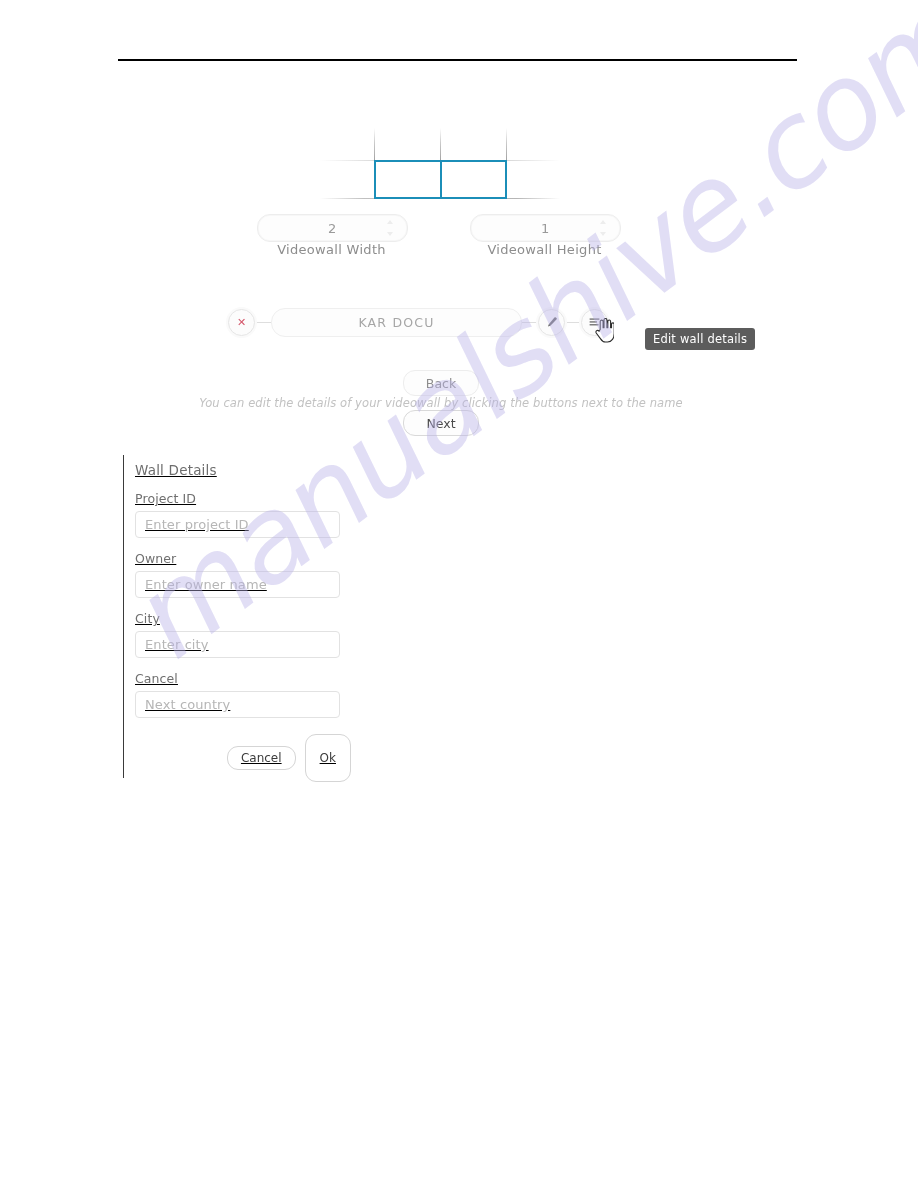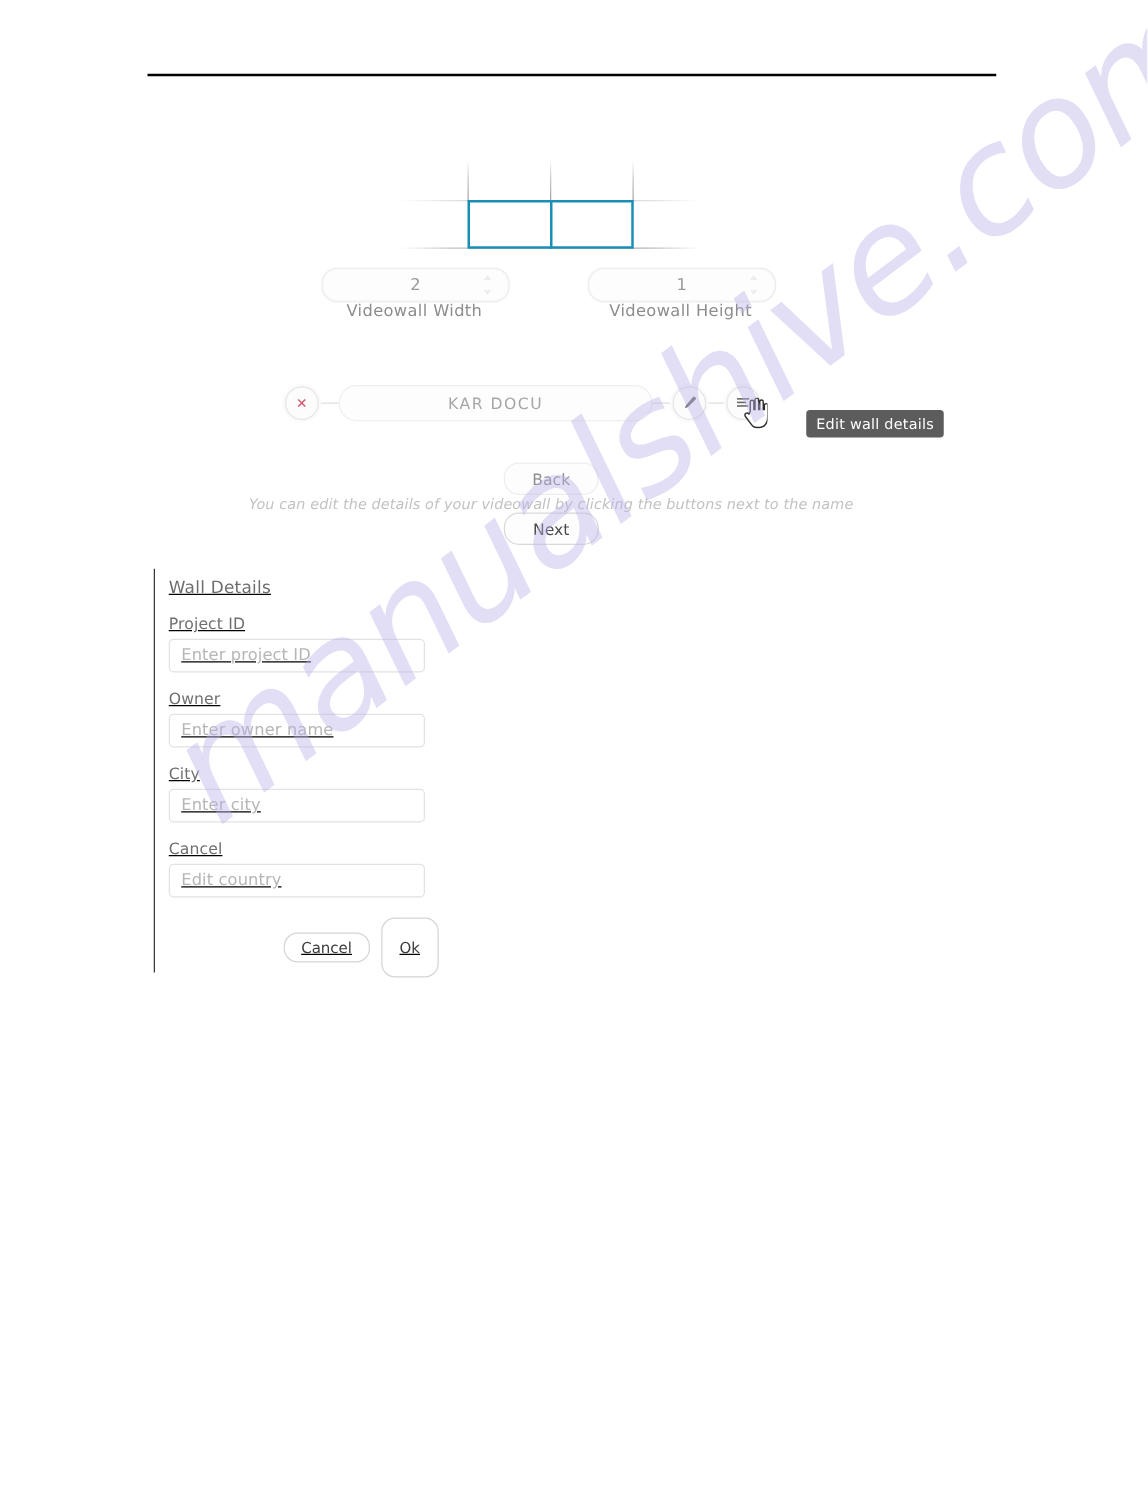--- a/index.html
+++ b/index.html
@@ -259,21 +259,21 @@
   <div class="field-group">
     <div class="field-label">City</div>
     <div class="field-input">
       <span class="field-placeholder">Enter city</span>
     </div>
   </div>
 
   <div class="field-group">
     <div class="field-label">Cancel</div>
     <div class="field-input">
-      <span class="field-placeholder">Edit country</span>
+      <span class="field-placeholder">Next country</span>
     </div>
   </div>
 
   <div id="panel-actions">
     <div class="panel-btn" id="cancel-button">Cancel</div>
     <div class="panel-btn" id="ok-button">Ok</div>
   </div>
 </div>
 
 <div id="watermark">

